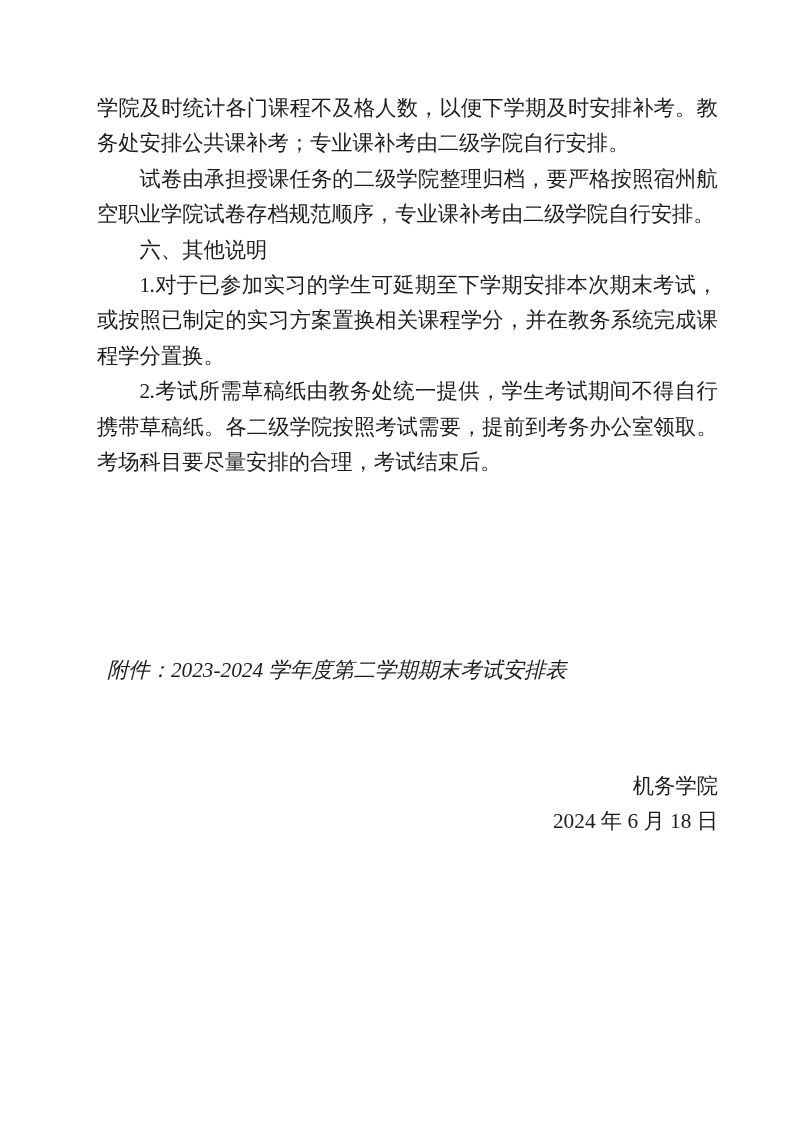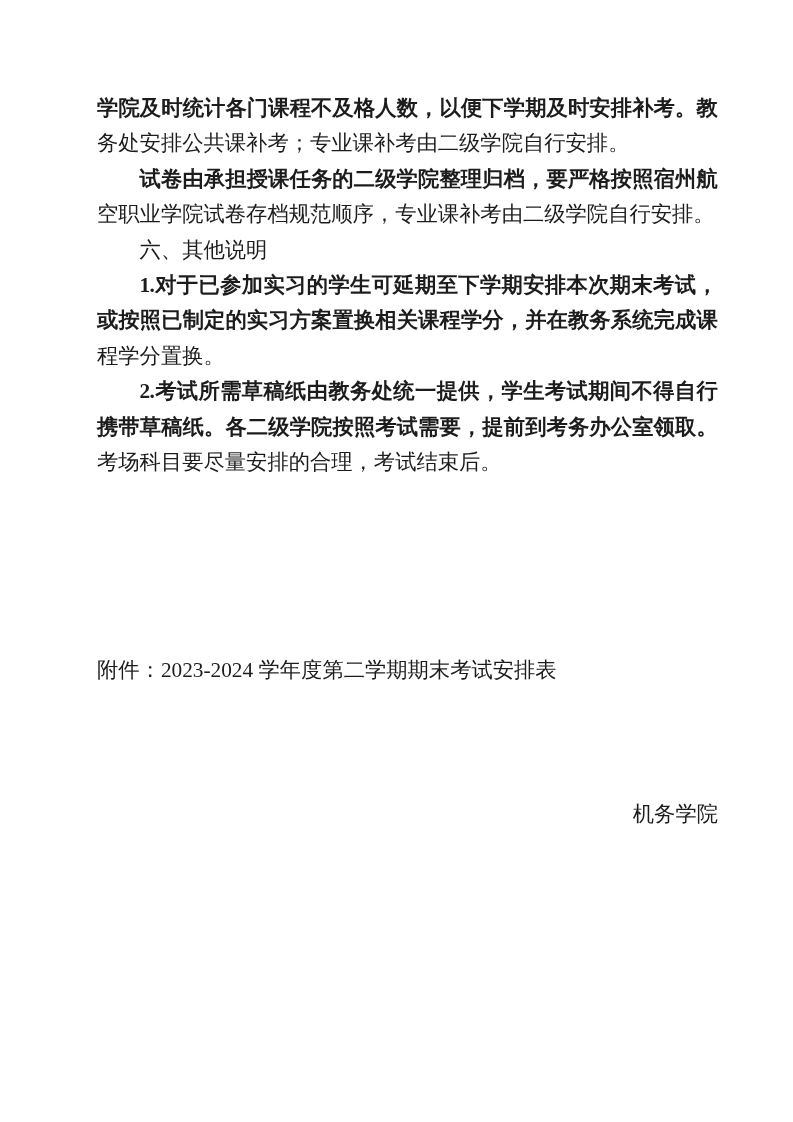--- a/index.html
+++ b/index.html
@@ -26,46 +26,45 @@
   .ln {
     height: 35.4px;
     line-height: 35.4px;
     text-align: left;
     white-space: normal;
   }
   .full {
     text-align: justify;
     text-align-last: justify;
     letter-spacing: -0.7px;
-    font-weight: bold;
   }
   .indent {
     text-indent: 42.6px;
   }
   .bold {
     font-weight: normal;
   }
   .attachment {
     position: absolute;
-    left: 97px;
+    left: 107px;
     top: 653px;
     width: 640px;
     line-height: 35.4px;
+    font-style: italic;
   }
   .signature {
     position: absolute;
     left: 97px;
     top: 769px;
     width: 621px;
     text-align: right;
   }
   .signature .sig-ln {
     height: 35.4px;
     line-height: 35.4px;
-    margin-top: 28px;
   }
 </style>
 </head>
 <body>
 
 <div class="page">
 
   <div class="body-text">
     <div class="ln full">学院及时统计各门课程不及格人数，以便下学期及时安排补考。教</div>
     <div class="ln">务处安排公共课补考；专业课补考由二级学院自行安排。</div>
@@ -77,15 +76,16 @@
     <div class="ln">程学分置换。</div>
     <div class="ln indent full">2.考试所需草稿纸由教务处统一提供，学生考试期间不得自行</div>
     <div class="ln full">携带草稿纸。各二级学院按照考试需要，提前到考务办公室领取。</div>
     <div class="ln">考场科目要尽量安排的合理，考试结束后。</div>
   </div>
 
   <div class="attachment">附件：2023-2024 学年度第二学期期末考试安排表</div>
 
   <div class="signature">
     <div class="sig-ln">机务学院</div>
+    <div class="sig-ln">2024 年 6 月 18 日</div>
   </div>
 
 </div>
 
 </body></html>

